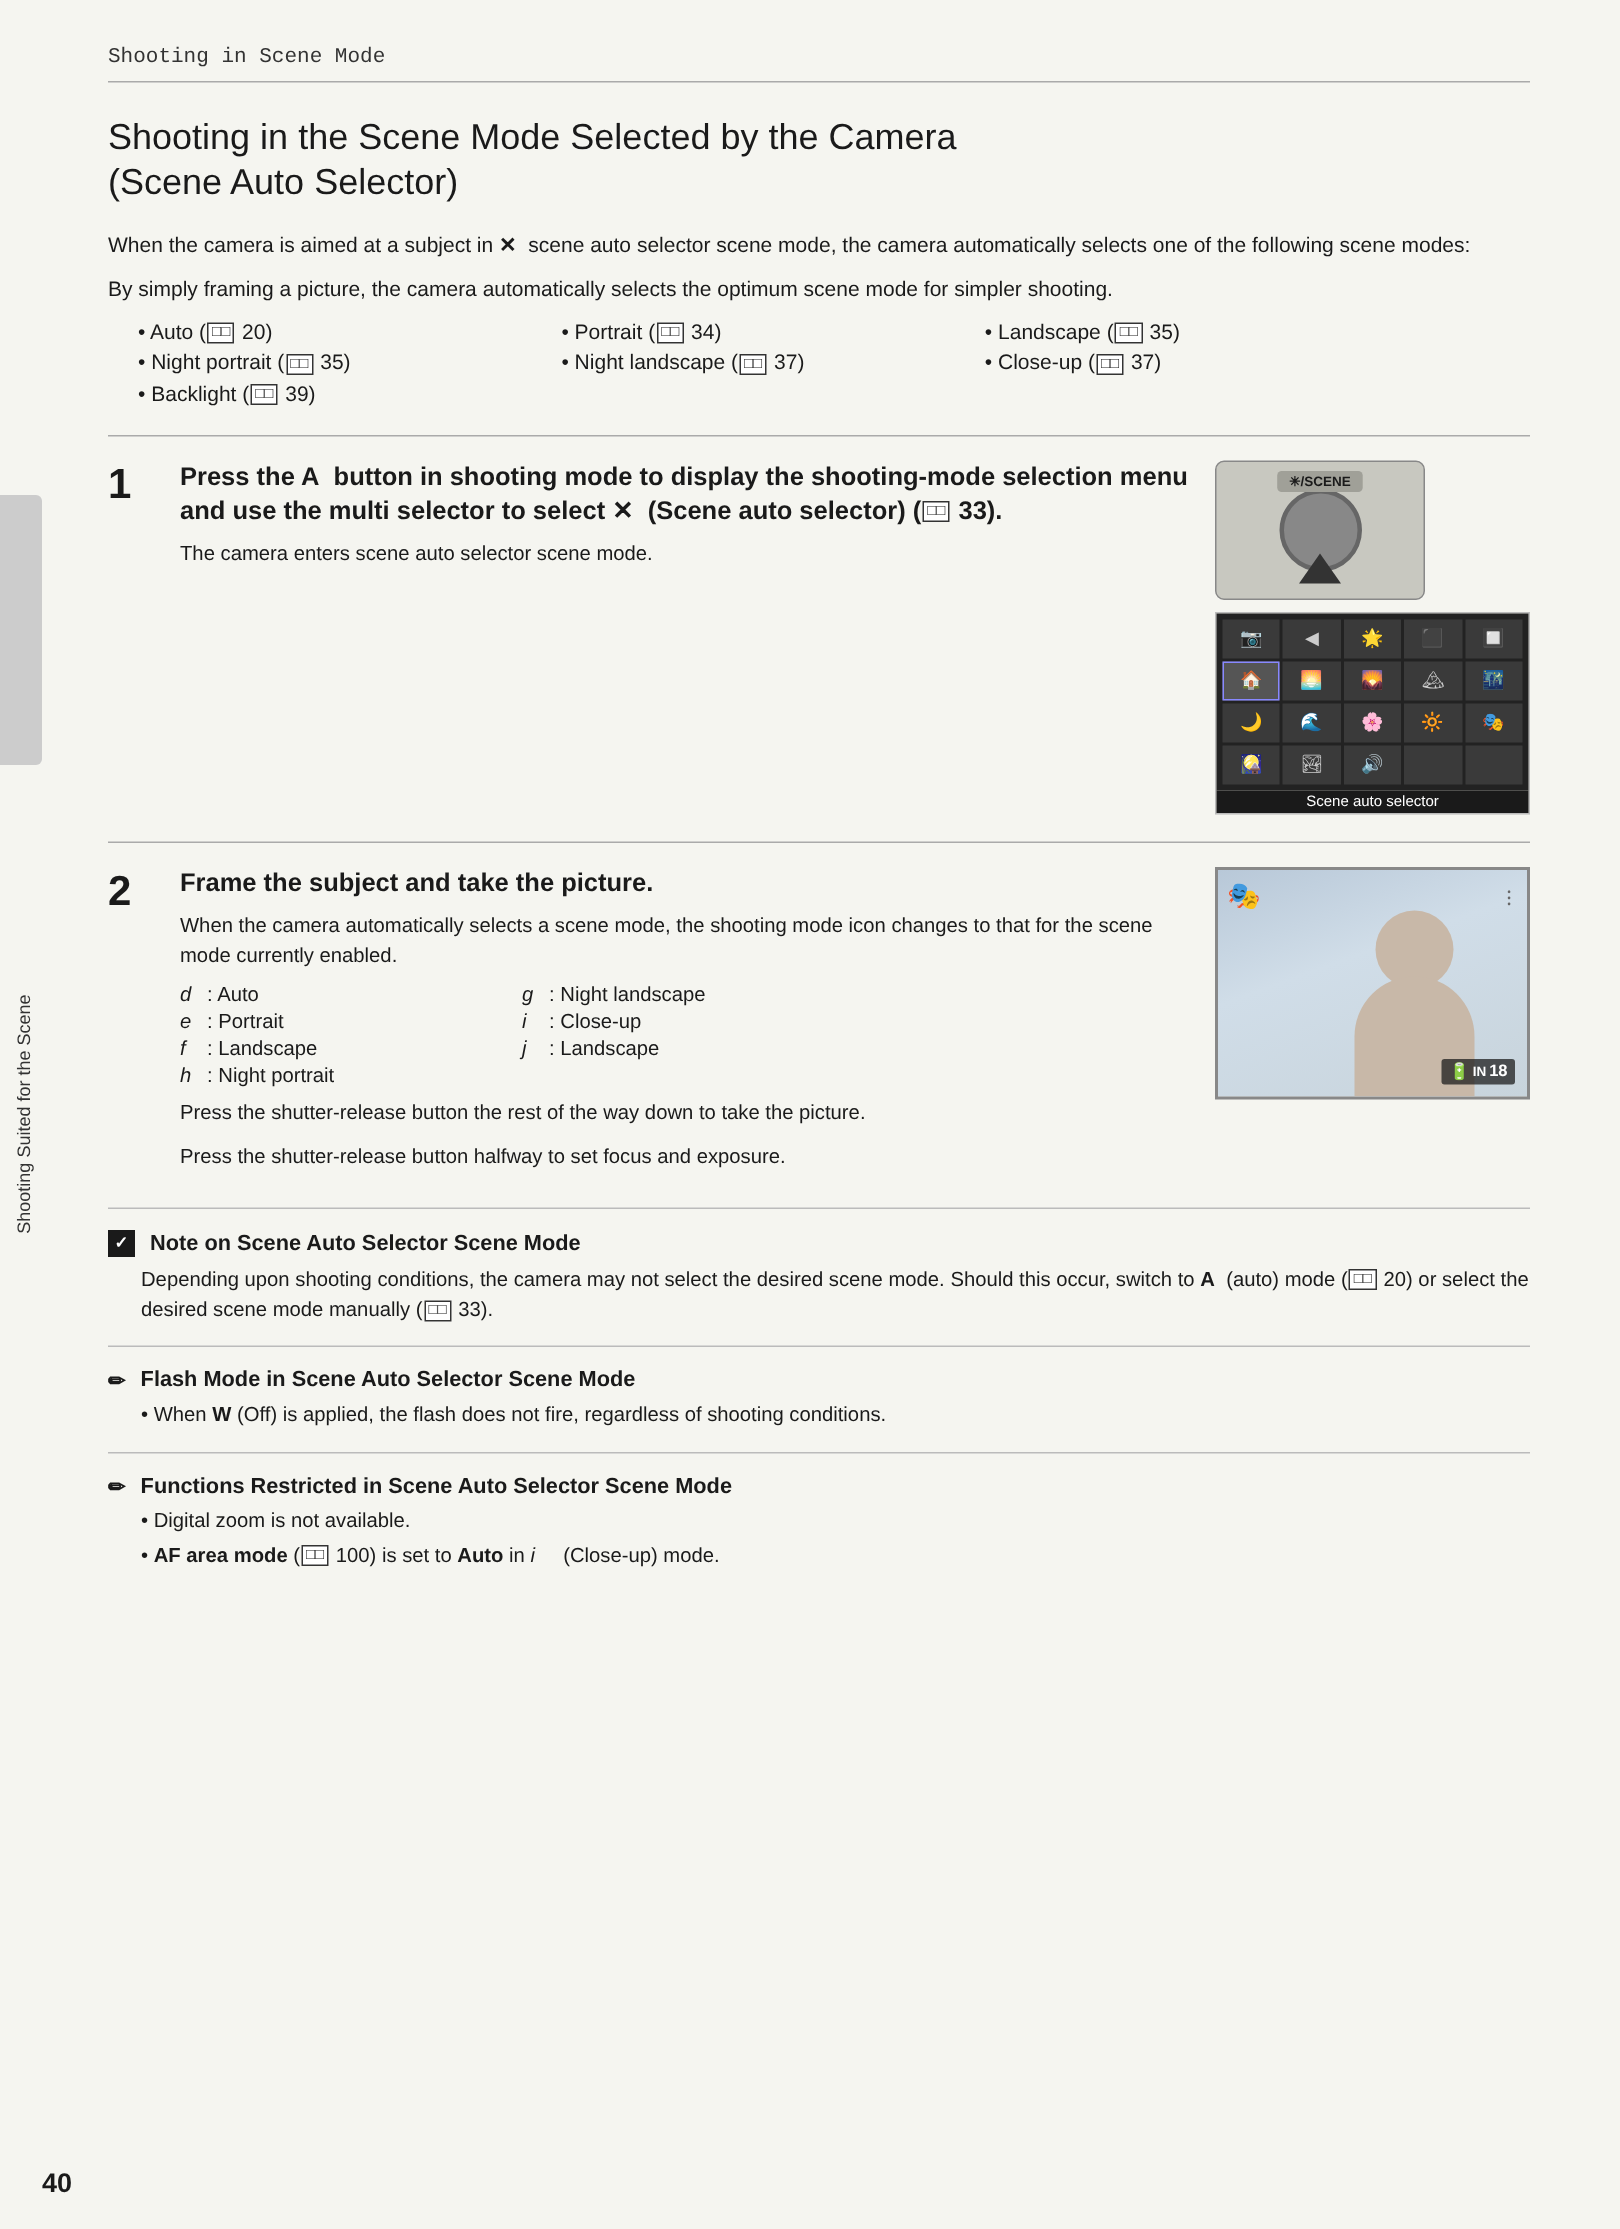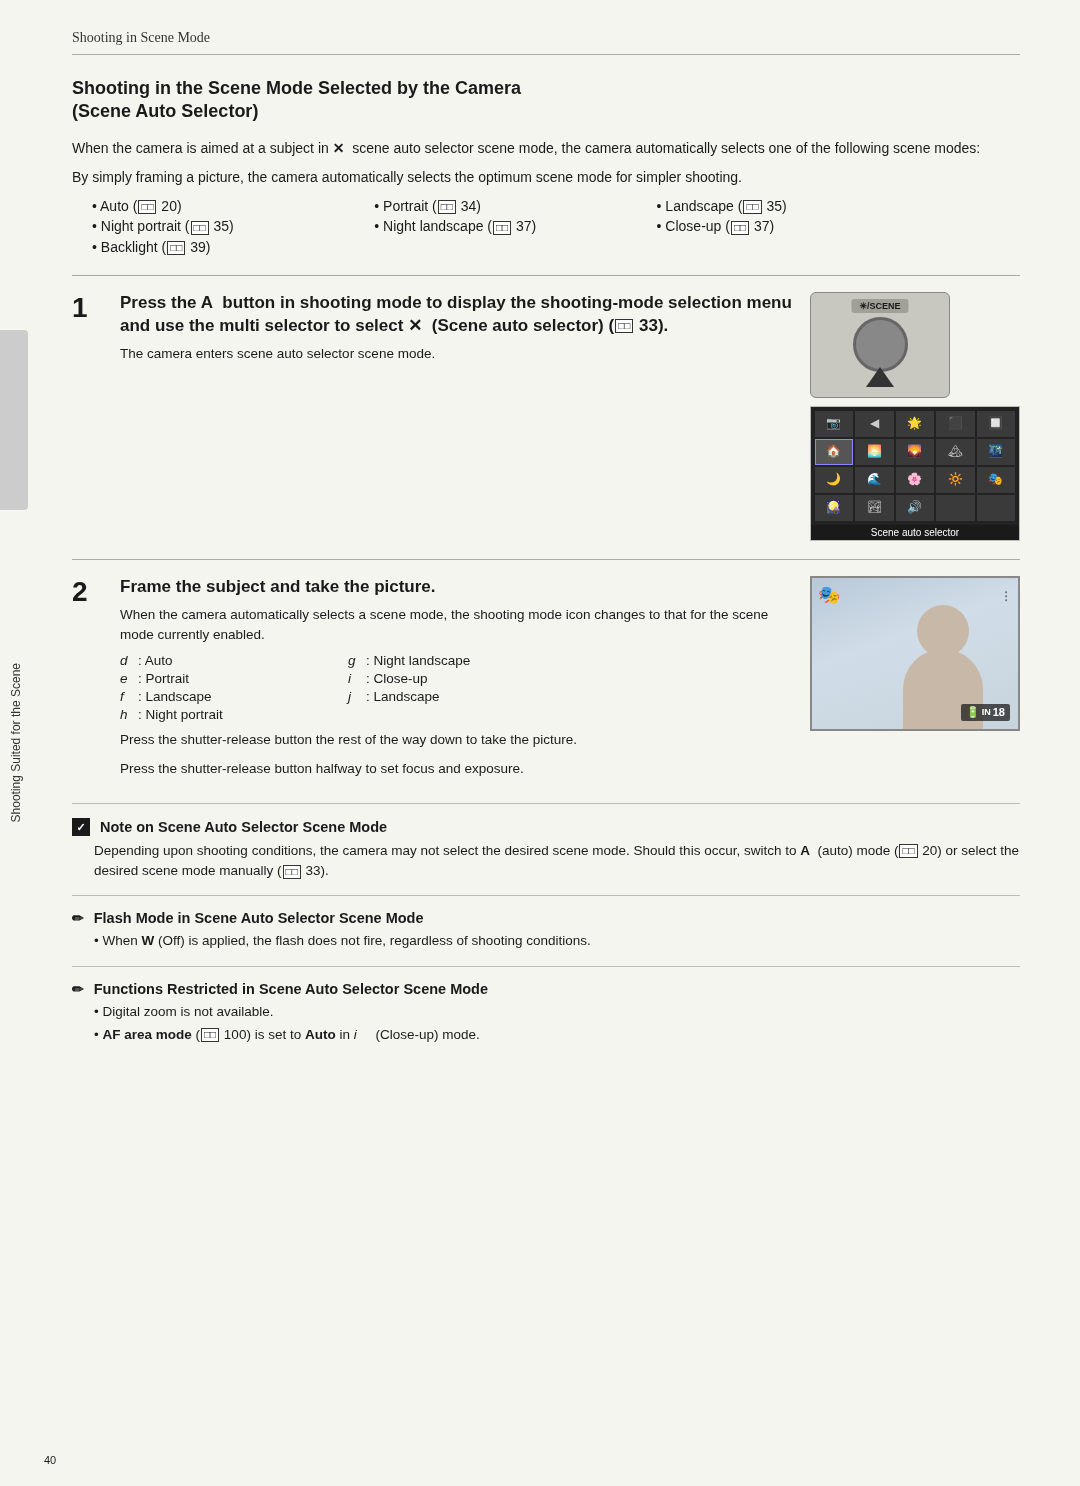--- a/index.html
+++ b/index.html
@@ -48,29 +48,29 @@
     
     .main-content {
       flex: 1;
       padding: 30px 60px 40px 40px;
     }
     
     .page-header {
       border-bottom: 1px solid #aaa;
       padding-bottom: 8px;
       margin-bottom: 22px;
-      font-family: Liberation Serif, serif;
+      font-family: Liberation Mono, monospace;
       font-size: 14px;
       color: #333;
     }
     
     .main-title {
       font-family: Arial, sans-serif;
-      font-size: 18px;
-      font-weight: bold;
+      font-size: 24px;
+      font-weight: normal;
       line-height: 1.25;
       margin-bottom: 16px;
     }
     
     .body-text {
       font-family: Arial, sans-serif;
       font-size: 14px;
       line-height: 1.5;
       margin-bottom: 8px;
     }
@@ -237,24 +237,24 @@
       list-style: none;
       margin-bottom: 3px;
     }
     .note-bullet li::before {
       content: "• ";
     }
     
     .page-number {
       position: absolute;
       bottom: 20px;
-      left: 44px;
-      font-family: Arial, sans-serif;
-      font-size: 11px;
-      font-weight: normal;
+      left: 28px;
+      font-family: Arial, sans-serif;
+      font-size: 18px;
+      font-weight: bold;
     }
     
     .bold { font-weight: bold; }
     .italic { font-style: italic; }
     
     .book-icon {
       display: inline-flex;
       align-items: center;
       justify-content: center;
       font-size: 10px;
@@ -337,21 +337,21 @@
       <div class="step-content">
         <div class="step-with-image">
           <div class="step-text-area">
             <p class="step-title">
               Press the <span class="bold">A</span>&nbsp; button in shooting mode to display the shooting-mode selection menu and use the multi selector to select <span class="bold">✕</span>&nbsp; (Scene auto selector) (<span class="book-icon">□□</span> 33).
             </p>
             <p class="step-body">The camera enters scene auto selector scene mode.</p>
           </div>
           <div class="step-image-area">
 
-            <div style="width:140px;height:106px;background:#c8c8c0;border:1px solid #888;border-radius:6px;position:relative;display:flex;align-items:center;justify-content:center;">
+            <div style="width:140px;height:93px;background:#c8c8c0;border:1px solid #888;border-radius:6px;position:relative;display:flex;align-items:center;justify-content:center;">
               <div style="width:55px;height:55px;background:#888;border-radius:50%;border:3px solid #666;"></div>
               <div style="position:absolute;top:6px;left:50%;transform:translateX(-50%);font-family:Arial,sans-serif;font-size:9px;font-weight:bold;background:#a0a098;padding:2px 8px;border-radius:3px;">✳/SCENE</div>
               <div style="position:absolute;bottom:10px;left:50%;transform:translateX(-50%);">
                 <div class="up-arrow"></div>
               </div>
             </div>
 
             <div class="camera-image">
               <div style="background:#222;padding:4px;">
 

